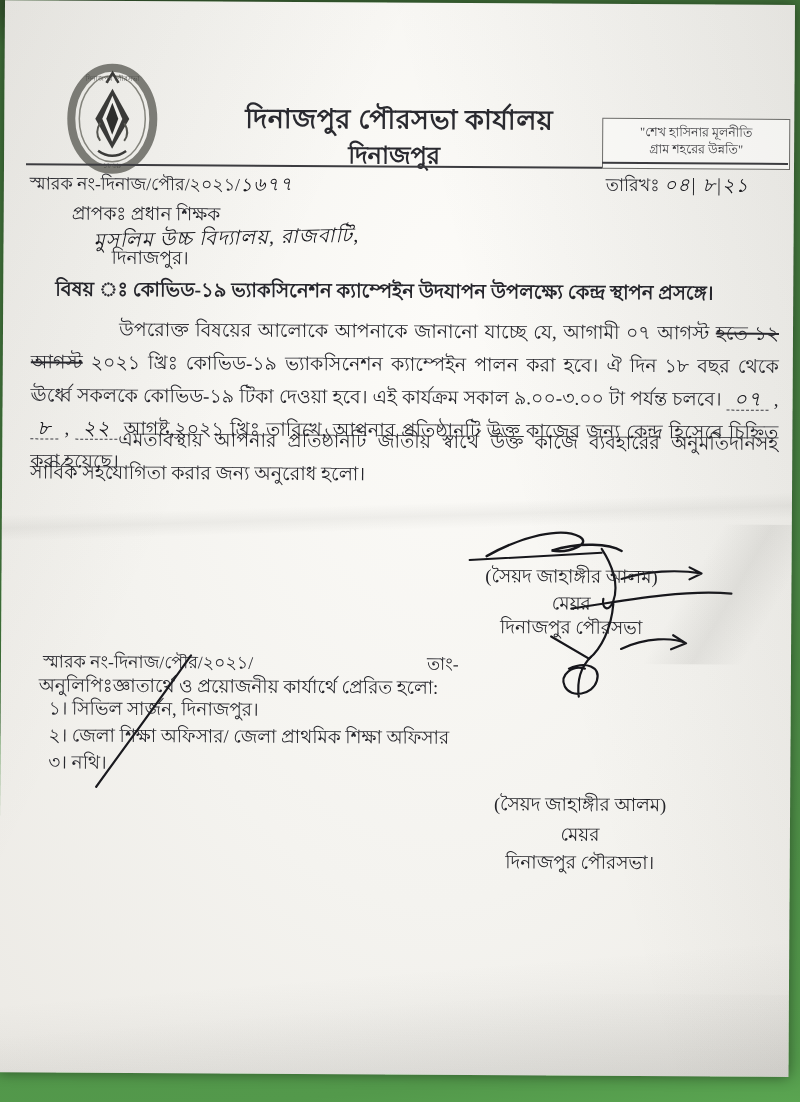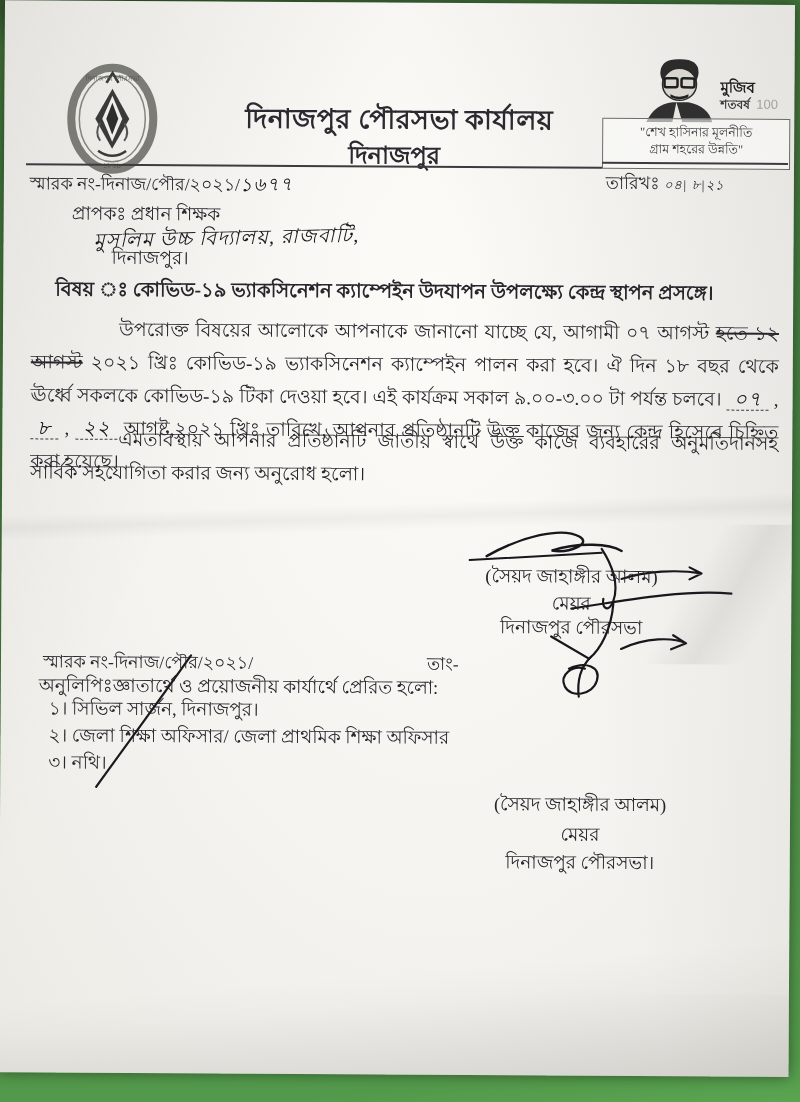--- a/index.html
+++ b/index.html
@@ -65,48 +65,34 @@
       <path d="M38 88 Q52 98 66 88" fill="none" stroke="#3a3a38" stroke-width="2.5"></path>
       <path d="M40 60 Q34 70 40 78 M64 60 Q70 70 64 78" fill="none" stroke="#55554f" stroke-width="2"></path>
       <text x="52" y="18" font-size="7" text-anchor="middle" fill="#4a4a46" font-family="Liberation Sans,sans-serif">দিনাজপুর পৌরসভা</text>
       <text x="52" y="105" font-size="7" text-anchor="middle" fill="#4a4a46" font-family="Liberation Sans,sans-serif">১৮৬৯</text>
     </svg>
   </div>
 
   <div class="abs office-title" style="left:200px;top:96px;width:390px;text-align:center;">দিনাজপুর পৌরসভা কার্যালয়</div>
   <div class="abs office-sub" style="left:200px;top:134px;width:380px;text-align:center;">দিনাজপুর</div>
 
-  <div class="abs" style="left:628px;top:52px;width:150px;height:66px;">
-    <svg width="150" height="66" viewBox="0 0 150 66">
-      <path d="M28 14 Q30 2 48 3 Q66 3 66 16 Q66 20 64 24 L30 24 Q27 19 28 14" fill="#2b2b2b"></path>
-      <ellipse cx="47" cy="28" rx="17" ry="16" fill="#d9d6cf" stroke="#2b2b2b" stroke-width="1.5"></ellipse>
-      <rect x="32" y="22" width="13" height="9" rx="2" fill="none" stroke="#1f1f1f" stroke-width="2.5"></rect>
-      <rect x="49" y="22" width="13" height="9" rx="2" fill="none" stroke="#1f1f1f" stroke-width="2.5"></rect>
-      <path d="M38 38 Q47 43 56 38 L56 41 Q47 45 38 41 Z" fill="#222"></path>
-      <path d="M14 66 Q22 48 40 46 L56 46 Q76 50 80 66 Z" fill="#303030"></path>
-      <path d="M44 46 L50 66 L40 66 Z" fill="#e8e6e0"></path>
-      <text x="88" y="36" font-size="15" font-weight="bold" fill="#1e1e1e" font-family="Liberation Serif,serif">মুজিব</text>
-      <text x="88" y="52" font-size="12" font-weight="bold" fill="#3a3a3a" font-family="Liberation Serif,serif">শতবর্ষ</text>
-      <text x="124" y="52" font-size="13" fill="#a3a39b" font-family="Liberation Sans,sans-serif">100</text>
-    </svg>
-  </div>
 
   <div class="abs stamp-box" style="left:598px;top:114px;width:186px;height:44px;">
     <div>"শেখ হাসিনার মূলনীতি</div>
     <div>গ্রাম শহরের উন্নতি"</div>
   </div>
 
   <div class="abs hrule" style="left:22px;top:163px;width:576px;"></div>
   <div class="abs hrule" style="left:598px;top:158px;width:186px;height:1.5px;"></div>
 
   <div class="abs t17" style="left:26px;top:168px;">
     <span>স্মারক নং-দিনাজ/পৌর/২০২১/</span><span class="hand hand-rot">১৬৭৭</span>
   </div>
   <div class="abs t17" style="left:602px;top:166px;">
-    <span>তারিখঃ</span> <span class="hand" style="font-size:13px;">০৪| ৮|২১</span>
+    <span>তারিখঃ</span> <span class="hand" style="font-size:19px;">০৪| ৮|২১</span>
   </div>
 
   <div class="abs t18" style="left:68px;top:199px;font-family:Liberation Serif, serif;">প্রাপকঃ প্রধান শিক্ষক</div>
   <div class="abs hand hand-rot" style="left:90px;top:221px;font-size:20px;">মুসলিম উচ্চ বিদ্যালয়, রাজবাটি,</div>
   <div class="abs t18" style="left:108px;top:243px;">দিনাজপুর।</div>
 
   <div class="abs subject" style="left:52px;top:274px;width:720px;">বিষয় ঃ কোভিড-১৯ ভ্যাকসিনেশন ক্যাম্পেইন উদযাপন উপলক্ষ্যে কেন্দ্র স্থাপন প্রসঙ্গে।</div>
 
   <div class="abs para t19" style="left:28px;top:312px;width:748px;text-indent:88px;"><span class="seg-normal">উপরোক্ত বিষয়ের আলোকে আপনাকে জানানো যাচ্ছে যে, আগামী ০৭ আগস্ট </span><span class="seg-strike">হতে ১২ আগস্ট</span><span class="seg-normal"> ২০২১ খ্রিঃ কোভিড-১৯ ভ্যাকসিনেশন  ক্যাম্পেইন পালন করা হবে। ঐ দিন ১৮ বছর থেকে ঊর্ধ্বে সকলকে কোভিড-১৯ টিকা দেওয়া হবে। এই কার্যক্রম সকাল ৯.০০-৩.০০ টা পর্যন্ত চলবে। </span><span class="seg-hand">০৭</span><span class="seg-normal"> , </span><span class="seg-hand">৮</span><span class="seg-normal"> , </span><span class="seg-hand">২২</span><span class="seg-normal"> আগষ্ট,২০২১ খ্রিঃ তারিখে, আপনার প্রতিষ্ঠানটি উক্ত কাজের জন্য কেন্দ্র হিসেবে চিহ্নিত করা হয়েছে।</span></div>
 

